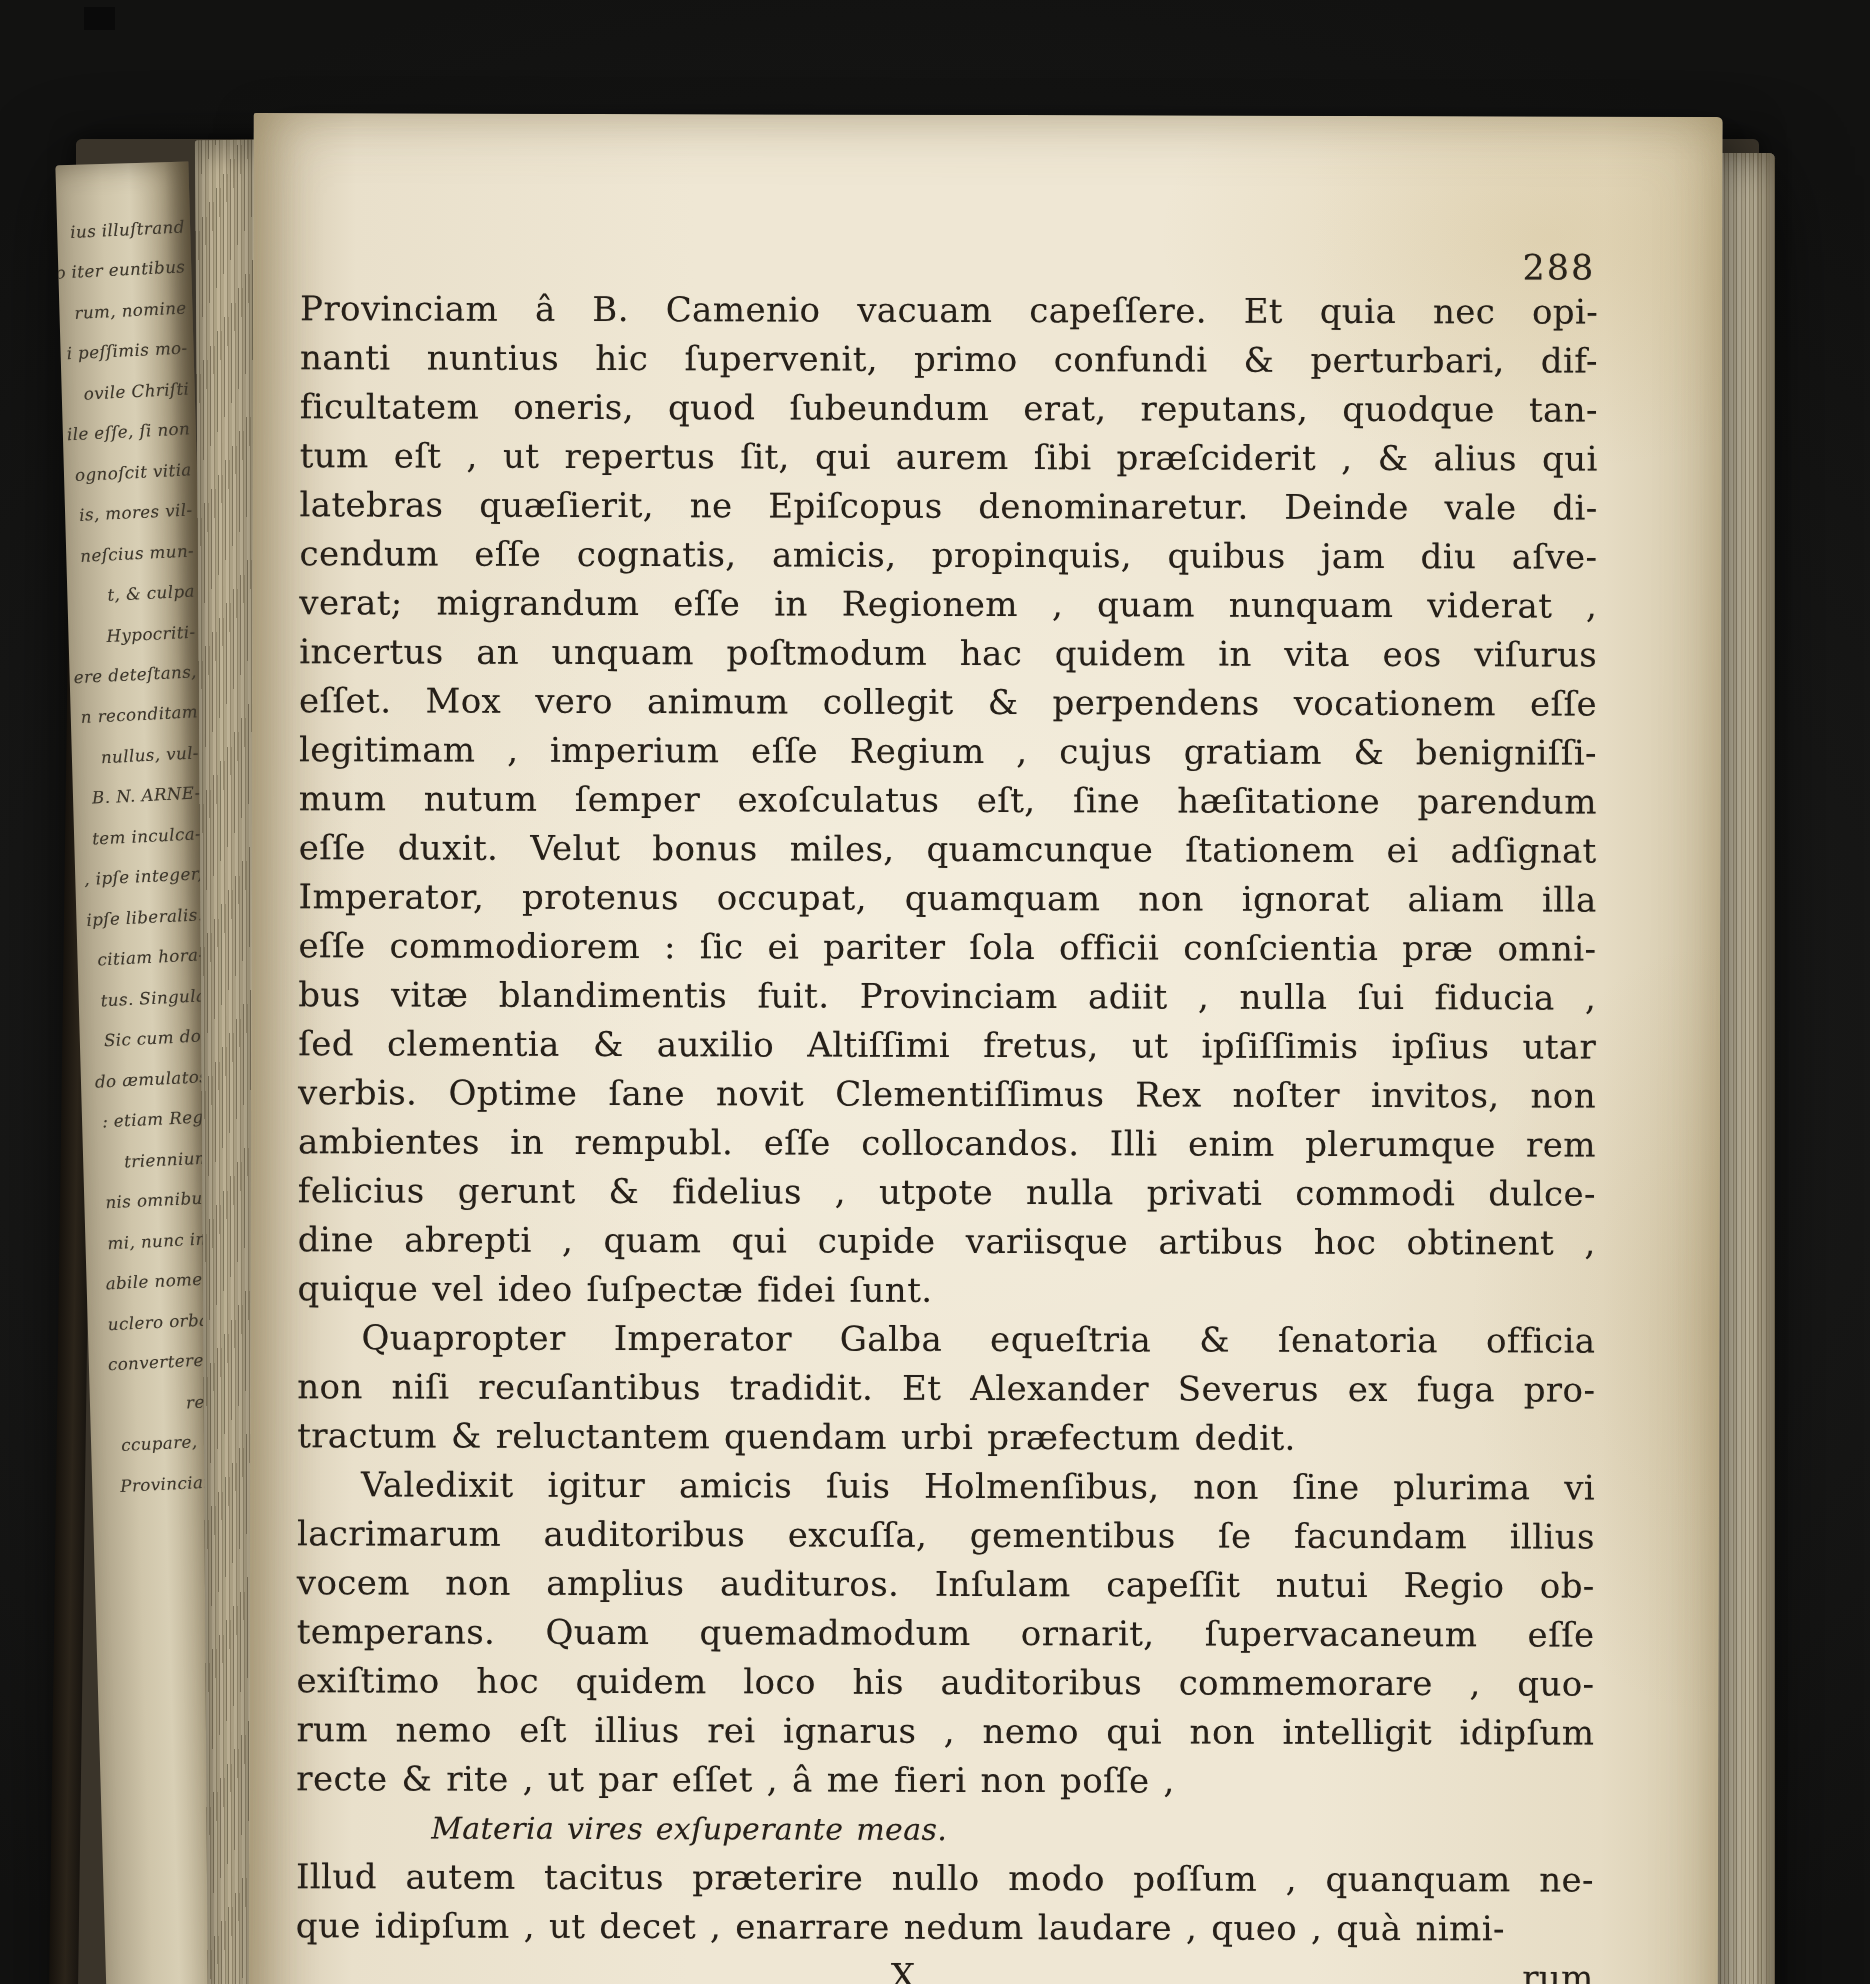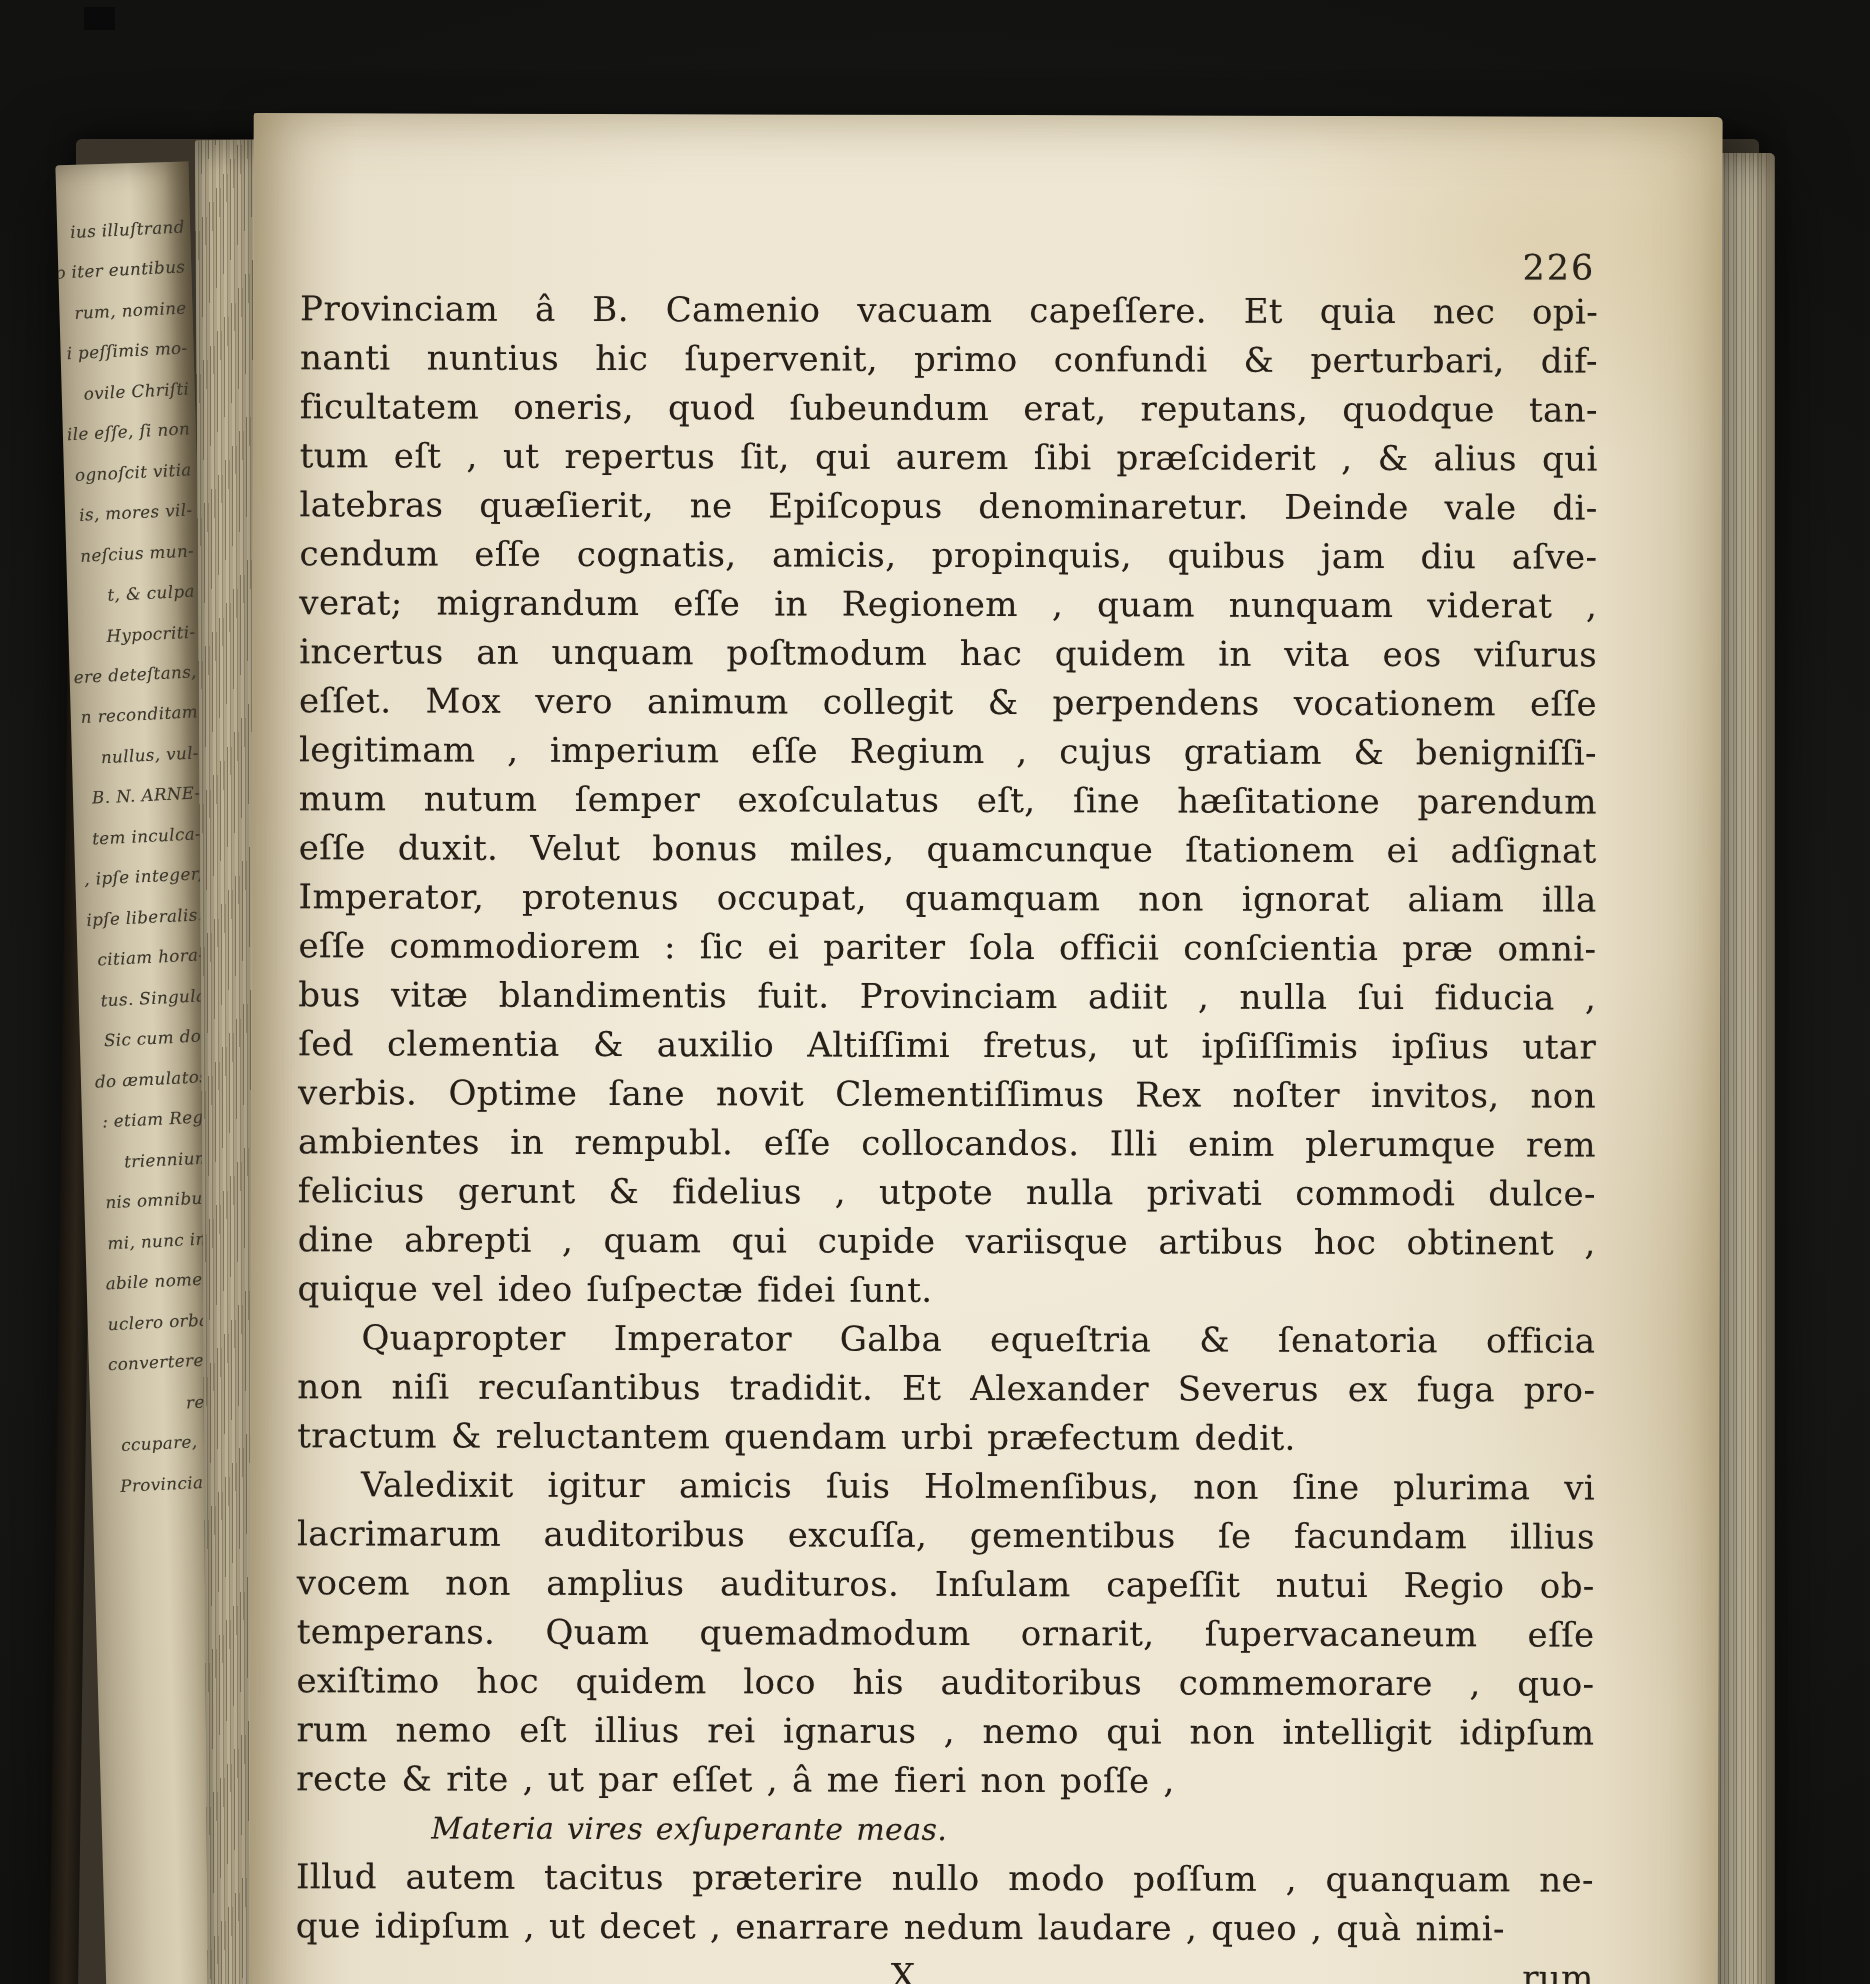--- a/index.html
+++ b/index.html
@@ -104,21 +104,21 @@
         <div class="fragment" style="top: 1189px;">converteret,</div>
         <div class="fragment" style="top: 1230px;">ret.</div>
         <div class="fragment" style="top: 1270px;">ccupare, &amp;</div>
         <div class="fragment" style="top: 1311px;">Provinciam</div>
       </div>
 
     <div class="edge-stack"></div>
     <div class="right-edges"></div>
 
     <div class="page">
-      <div class="page-number">226</div>
+      <div class="page-number">288</div>
 
       <div class="text-block">
 
         <div class="paragraph">
             <div class="text-line">Provinciam â B. Camenio vacuam capeſſere.  Et quia nec opi-</div>
             <div class="text-line">nanti nuntius hic ſupervenit,  primo confundi &amp; perturbari, dif-</div>
             <div class="text-line">ficultatem oneris,  quod ſubeundum erat, reputans, quodque tan-</div>
             <div class="text-line">tum eſt ,  ut repertus ſit, qui aurem ſibi præſciderit ,  &amp; alius qui</div>
             <div class="text-line">latebras quæſierit, ne Epiſcopus denominaretur.  Deinde vale di-</div>
             <div class="text-line">cendum eſſe cognatis,  amicis, propinquis, quibus jam diu aſve-</div>

